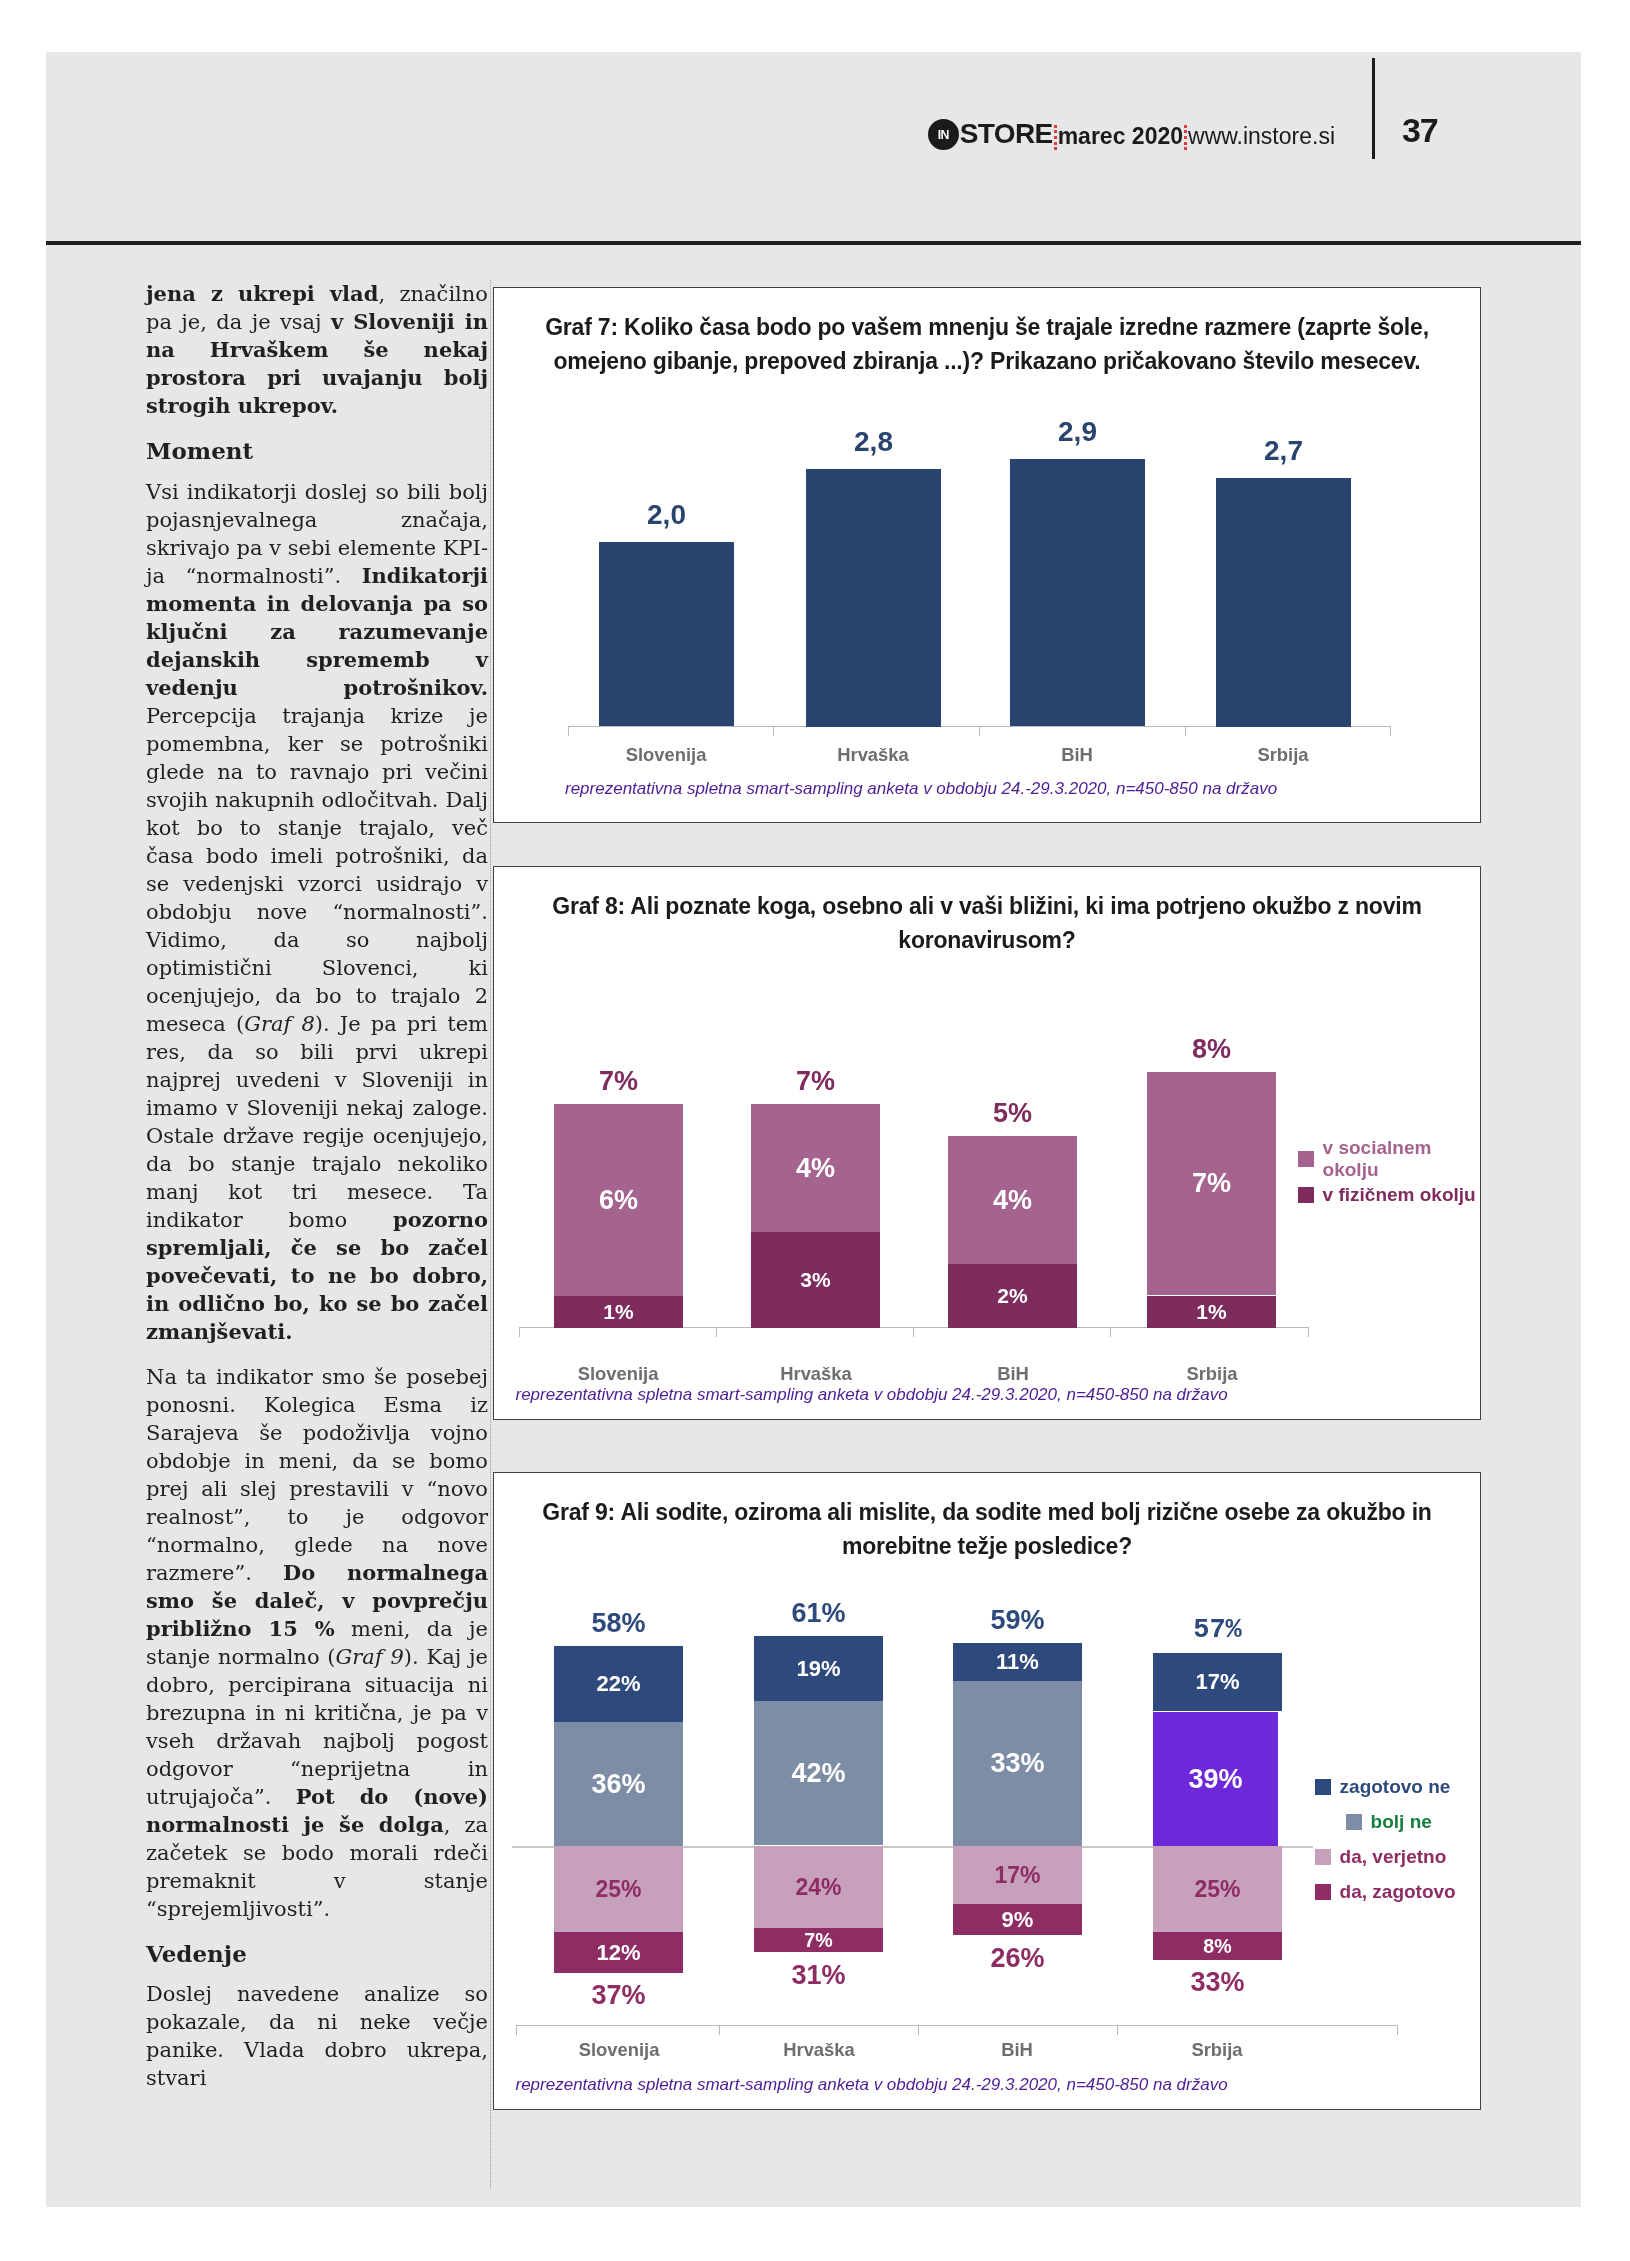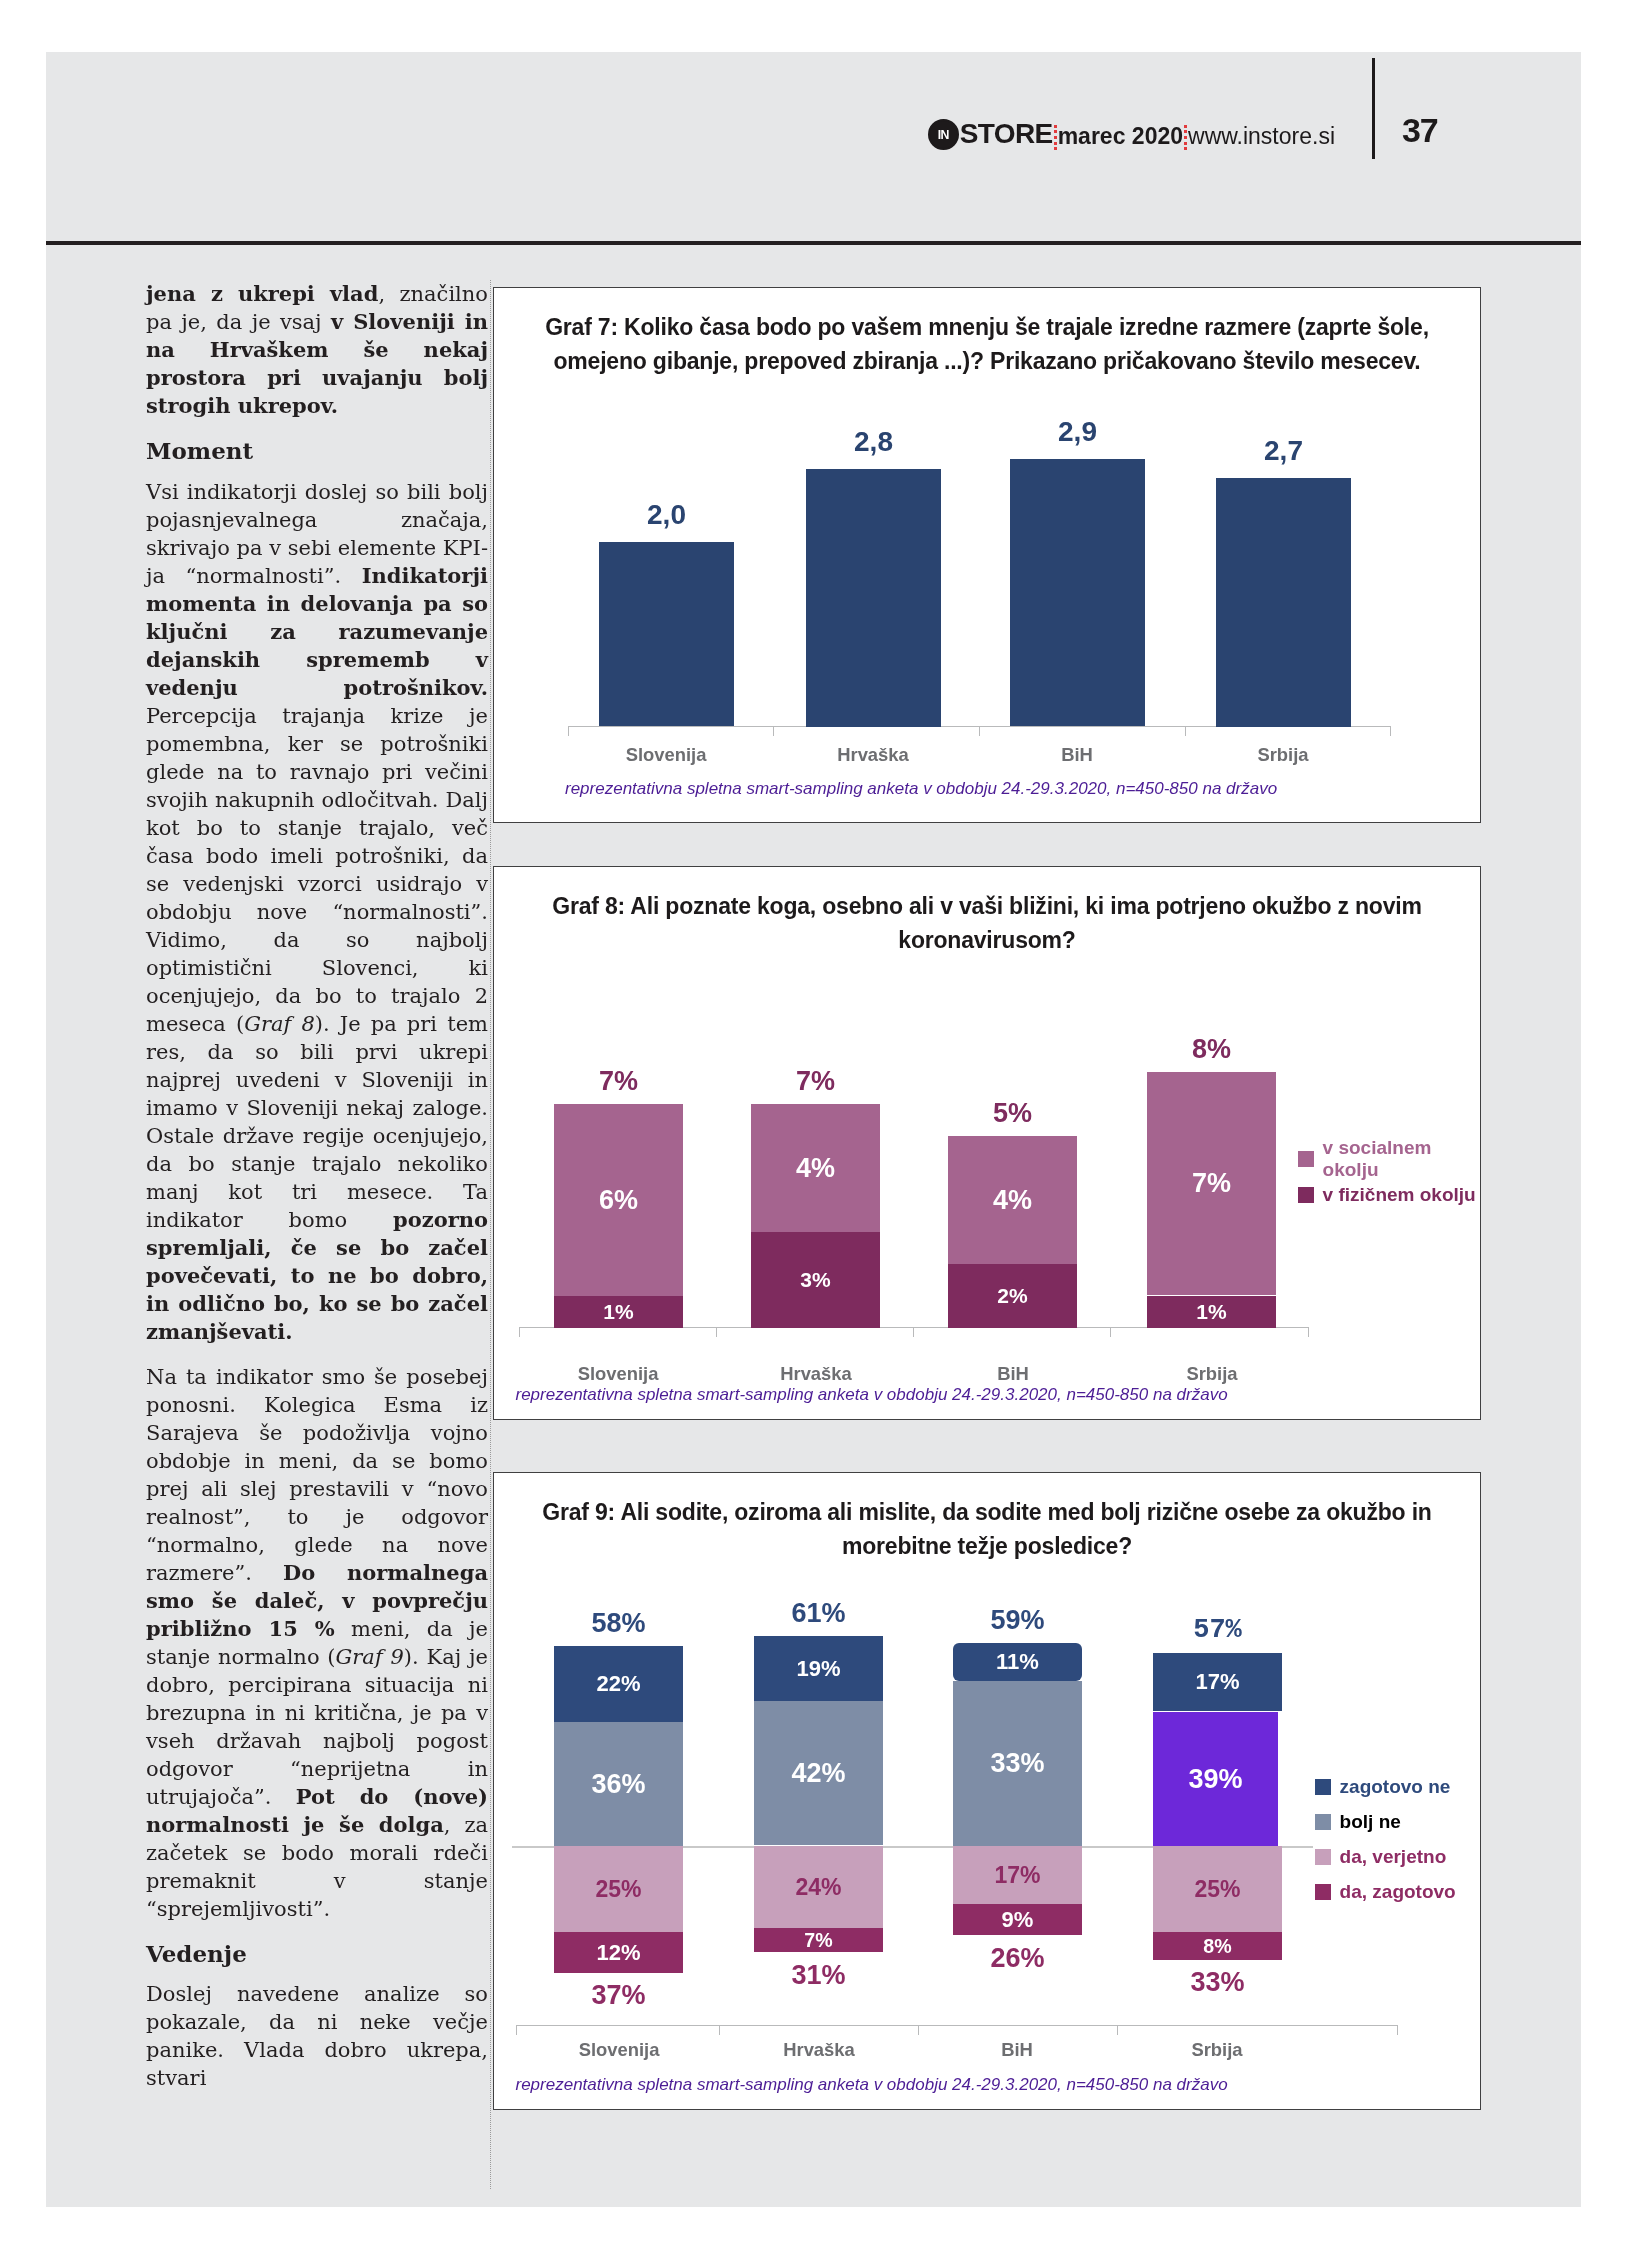--- a/index.html
+++ b/index.html
@@ -152,21 +152,21 @@
           <div class="seg" style="left: 60px; top: 373px; width: 129px; height: 86px; background: rgb(199, 160, 187); color: rgb(142, 44, 100); font-size: 23px;">25%</div>
           <div class="seg" style="left: 60px; top: 459px; width: 129px; height: 41px; background: rgb(142, 44, 100); color: rgb(255, 255, 255); font-size: 22px;">12%</div>
           <div class="total" style="left: 63px; top: 135px; width: 123px; font-size: 27px; color: rgb(46, 74, 124);">58%</div>
           <div class="total" style="left: 63px; top: 507px; width: 123px; font-size: 27px; color: rgb(142, 44, 100);">37%</div>
           <div class="seg" style="left: 260px; top: 163px; width: 129px; height: 65px; background: rgb(46, 74, 124); color: rgb(255, 255, 255); font-size: 22px;">19%</div>
           <div class="seg" style="left: 260px; top: 228px; width: 129px; height: 144px; background: rgb(126, 141, 166); color: rgb(255, 255, 255); font-size: 27px;">42%</div>
           <div class="seg" style="left: 260px; top: 373px; width: 129px; height: 82px; background: rgb(199, 160, 187); color: rgb(142, 44, 100); font-size: 23px;">24%</div>
           <div class="seg" style="left: 260px; top: 455px; width: 129px; height: 24px; background: rgb(142, 44, 100); color: rgb(255, 255, 255); font-size: 19.6px;">7%</div>
           <div class="total" style="left: 263px; top: 125px; width: 123px; font-size: 27px; color: rgb(46, 74, 124);">61%</div>
           <div class="total" style="left: 263px; top: 487px; width: 123px; font-size: 27px; color: rgb(142, 44, 100);">31%</div>
-          <div class="seg" style="left: 459px; top: 170px; width: 129px; height: 38px; background: rgb(46, 74, 124); color: rgb(255, 255, 255); font-size: 22px; border-radius: 6px;">11%</div>
+          <div class="seg" style="left: 459px; top: 170px; width: 129px; height: 38px; background: rgb(46, 74, 124); color: rgb(255, 255, 255); font-size: 22px;">11%</div>
           <div class="seg" style="left: 459px; top: 208px; width: 129px; height: 165px; background: rgb(126, 141, 166); color: rgb(255, 255, 255); font-size: 27px;">33%</div>
           <div class="seg" style="left: 459px; top: 373px; width: 129px; height: 58px; background: rgb(199, 160, 187); color: rgb(142, 44, 100); font-size: 23px;">17%</div>
           <div class="seg" style="left: 459px; top: 431px; width: 129px; height: 31px; background: rgb(142, 44, 100); color: rgb(255, 255, 255); font-size: 22px;">9%</div>
           <div class="total" style="left: 462px; top: 132px; width: 123px; font-size: 27px; color: rgb(46, 74, 124);">59%</div>
           <div class="total" style="left: 462px; top: 470px; width: 123px; font-size: 27px; color: rgb(142, 44, 100);">26%</div>
           <div class="seg" style="left: 659px; top: 180px; width: 129px; height: 58px; background: rgb(46, 74, 124); color: rgb(255, 255, 255); font-size: 22px;">17%</div>
           <div class="seg" style="left: 659px; top: 239px; width: 125px; height: 134px; background: #6d28d9; color: rgb(255, 255, 255); font-size: 27px;">39%</div>
           <div class="seg" style="left: 659px; top: 373px; width: 129px; height: 86px; background: rgb(199, 160, 187); color: rgb(142, 44, 100); font-size: 23px;">25%</div>
           <div class="seg" style="left: 659px; top: 459px; width: 129px; height: 28px; background: rgb(142, 44, 100); color: rgb(255, 255, 255); font-size: 19.6px;">8%</div>
           <div class="total" style="left: 662px; top: 142px; width: 123px; font-size: 27px; color: rgb(46, 74, 124); font-family: Liberation Mono, monospace;">57%</div>
@@ -178,21 +178,21 @@
           <div class="tick" style="left: 623px; top: 552px;"></div>
           <div class="tick" style="left: 903px; top: 552px;"></div>
           <div class="catlabel" style="left: 33px; top: 566px; width: 184px;">Slovenija</div>
           <div class="catlabel" style="left: 233px; top: 566px; width: 184px;">Hrvaška</div>
           <div class="catlabel" style="left: 431px; top: 566px; width: 184px;">BiH</div>
           <div class="catlabel" style="left: 631px; top: 566px; width: 184px;">Srbija</div>
           <div class="legend-item" style="left: 821px; top: 303px; color: rgb(46, 74, 124);">
             <div class="legend-swatch" style="background: rgb(46, 74, 124);"></div>
             <span>zagotovo ne</span>
           </div>
-          <div class="legend-item" style="left: 821px; top: 338px; color: #000000;">
+          <div class="legend-item" style="left: 852px; top: 338px; color: #15803d;">
             <div class="legend-swatch" style="background: rgb(126, 141, 166);"></div>
             <span>bolj ne</span>
           </div>
           <div class="legend-item" style="left: 821px; top: 373px; color: rgb(142, 44, 100);">
             <div class="legend-swatch" style="background: rgb(199, 160, 187);"></div>
             <span>da, verjetno</span>
           </div>
           <div class="legend-item" style="left: 821px; top: 408px; color: rgb(142, 44, 100);">
             <div class="legend-swatch" style="background: rgb(142, 44, 100);"></div>
             <span>da, zagotovo</span>

